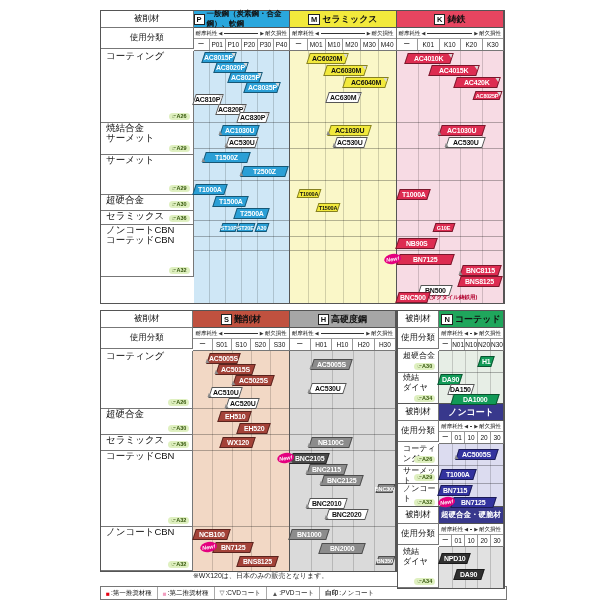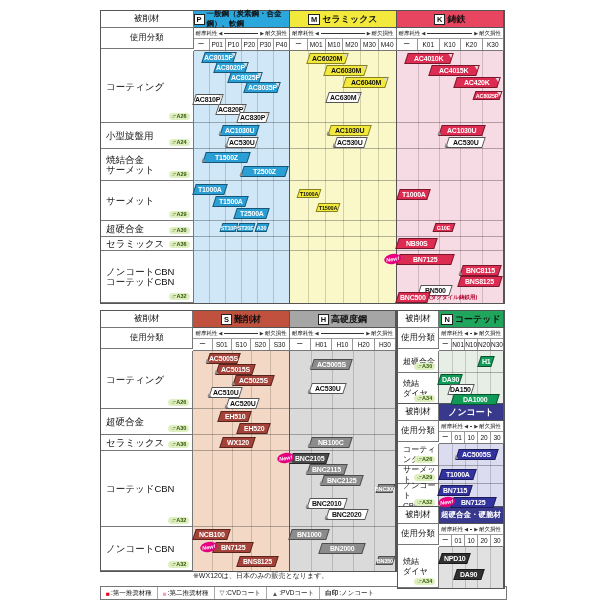--- a/index.html
+++ b/index.html
@@ -18,21 +18,21 @@
   .arrows{height:10px;display:flex;align-items:center;font-size:5.5px;padding:0 2px;gap:1px;
           border-bottom:1px solid #999;background:#fff;white-space:nowrap;}
   .arrows .ln{flex:1;height:0;border-top:1px solid #333;margin:0 1px;}
   .arrows .ah{font-size:5px;color:#333;}
   .codes{height:11px;display:flex;background:#fff;border-bottom:1px solid #777;}
   .code{flex:1;box-sizing:border-box;border-right:1px solid #999;font-size:6.5px;
         display:flex;align-items:center;justify-content:center;}
   .code:last-child{border-right:none;}
   .labcol{box-sizing:border-box;background:#fff;}
   .labcell{box-sizing:border-box;border-right:1px solid #777;border-bottom:1px solid #777;
-           position:relative;display:flex;flex-direction:column;justify-content:center;
+           position:relative;display:flex;flex-direction:column;
            padding-left:5px;font-size:9.5px;line-height:10px;}
   .badge{position:absolute;right:3px;bottom:2px;background:#dff0c0;color:#33550a;
          border-radius:4px;font-size:5.5px;line-height:7px;padding:0 3px;font-weight:bold;}
   .sbody{position:relative;box-sizing:border-box;border-right:1px solid #555;overflow:visible;}
   .vline{position:absolute;top:0;bottom:0;width:1px;background:rgba(0,0,0,0.16);}
   .hline{position:absolute;left:0;right:0;height:1px;background:rgba(0,0,0,0.28);}
   .tag{position:absolute;height:11px;box-sizing:border-box;border:1px solid rgba(0,0,0,0.45);
        display:flex;align-items:center;justify-content:center;transform:skewX(-18deg);z-index:2;}
   .tag .lbl{transform:skewX(18deg);font-size:7px;font-weight:bold;white-space:nowrap;letter-spacing:-0.2px;}
   .tag.small{height:9px;}
@@ -151,26 +151,20 @@
         </div>
       </div>
       <div class="flexrow">
         <div class="labcol" style="width: 93px;">
           <div class="labcell" style="height: 72px;">
             <div>
               <div>コーティング</div>
             </div>
             <div class="badge">☞A26</div>
           </div>
-          <div class="labcell" style="height: 26px;">
-            <div>
-              <div>小型旋盤用</div>
-            </div>
-            <div class="badge">☞A24</div>
-          </div>
           <div class="labcell" style="height: 32px;">
             <div>
               <div>焼結合金</div>
               <div>サーメット</div>
             </div>
             <div class="badge">☞A29</div>
           </div>
           <div class="labcell" style="height: 40px;">
             <div>
               <div>サーメット</div>

